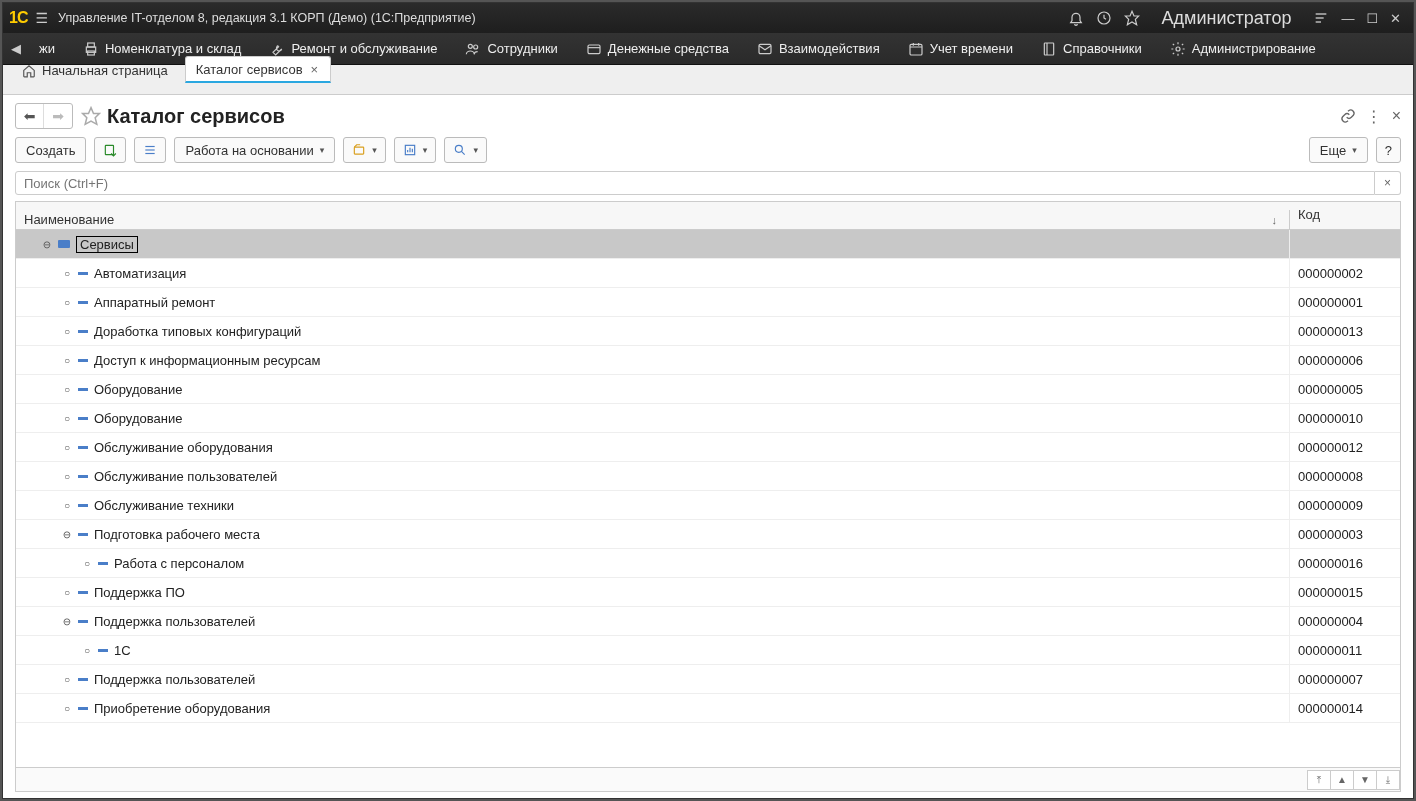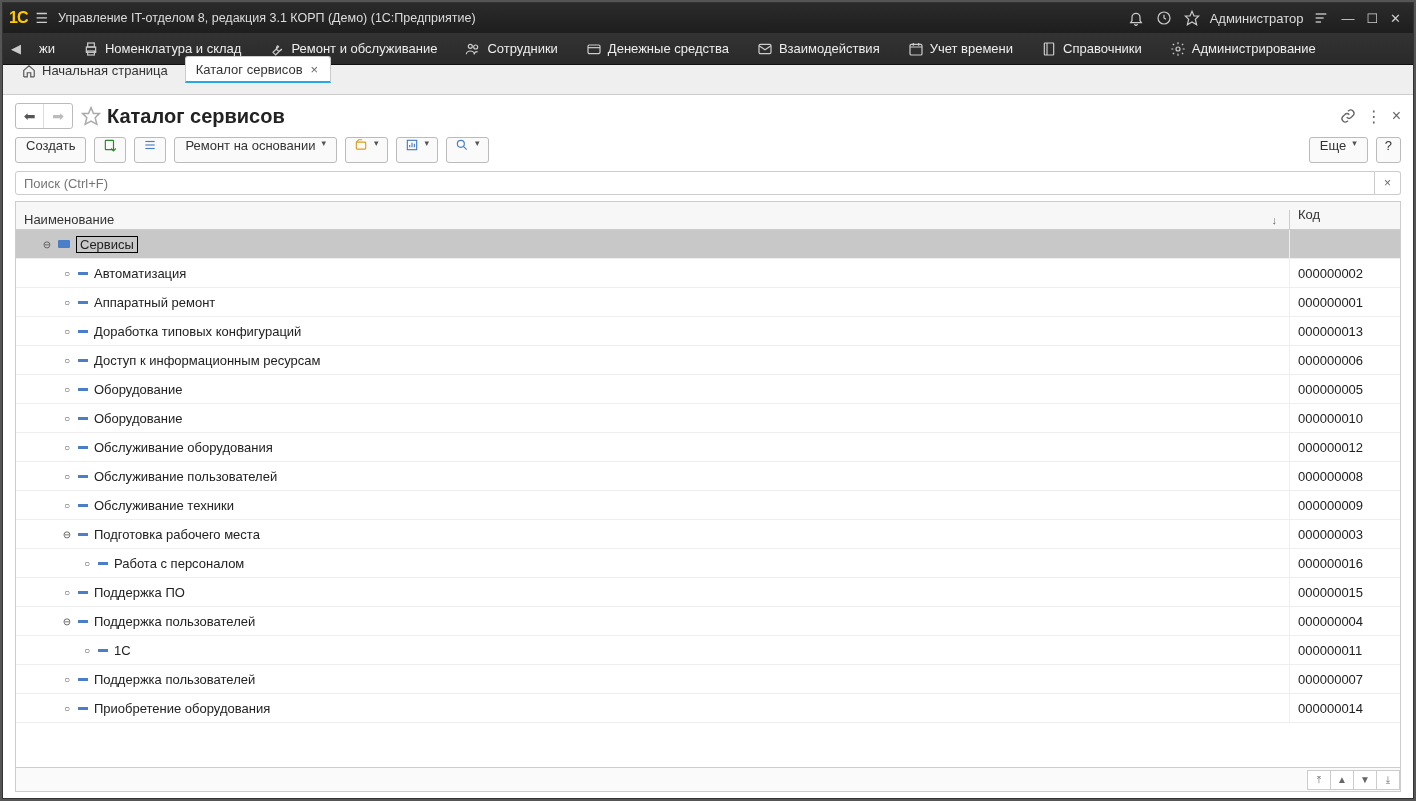--- a/index.html
+++ b/index.html
@@ -6,41 +6,41 @@
   html, body { margin: 0; padding: 0; width: 1416px; height: 801px; background: #555; overflow: hidden; }
   .window { width: 1412px; height: 797px; margin: 2px; background: #b91c1c; border: 1px solid #333; display: flex; flex-direction: column; }
   .titlebar { background: linear-gradient(#2b2b2b,#1e1e1e); color: #ddd; height: 30px; display: flex; align-items: center; padding: 0 6px; font-size: 12.5px; }
   .titlebar .logo { color: #ffcc00; font-weight: bold; font-size: 16px; margin-right: 8px; letter-spacing: -1px; }
   .titlebar .menu-icon { margin-right: 10px; color: #ccc; font-size: 14px; cursor: pointer; }
   .titlebar .title-text { flex: 0 0 auto; color: #ddd; }
   .titlebar .spacer { flex: 1; }
   .titlebar .searchbox { background: #3a3a3a; border: 1px solid #555; border-radius: 3px; height: 22px; width: 300px; display: flex; align-items: center; padding: 0 6px; color: #aaa; font-size: 12px; }
   .titlebar .searchbox svg { margin-right: 4px; }
   .titlebar .ticon { margin: 0 6px; color: #ccc; cursor: pointer; display: inline-flex; align-items: center; }
-  .titlebar .user { margin: 0 4px; font-size: 13px; color: #ddd; }
+  .titlebar .user { margin: 0 16px; font-size: 18px; color: #ddd; }
   .titlebar .winbtn { margin: 0 6px; color: #ccc; cursor: pointer; font-size: 13px; }
   .mainmenu { background: linear-gradient(#333,#2a2a2a); height: 32px; display: flex; align-items: center; color: #eee; font-size: 13px; padding: 0 4px; border-bottom: 1px solid #111; }
   .mainmenu .navleft { width: 18px; text-align: center; color: #ccc; cursor: pointer; }
   .mainmenu .mitem { display: flex; align-items: center; margin: 12px 14px; cursor: pointer; white-space: nowrap; }
   .mainmenu .mitem .mi-icon { margin-right: 6px; display: inline-flex; }
   .tabstrip { background: #efefef; height: 30px; display: flex; align-items: flex-end; padding: 12px 8px; border-bottom: 1px solid #ccc; font-size: 13px; }
   .tabstrip .tab { display: flex; align-items: center; padding: 5px 12px 4px 10px; margin-right: 4px; border: 1px solid transparent; border-bottom: none; cursor: pointer; color: #333; background: transparent; }
   .tabstrip .tab.active { background: #fff; border: 1px solid #ccc; border-bottom: 2px solid #2aa7e0; border-top-left-radius: 3px; border-top-right-radius: 3px; position: relative; top: 1px; }
   .tabstrip .tab .ticon2 { margin-right: 6px; display: inline-flex; }
   .tabstrip .tab .tclose { margin-left: 8px; color: #666; }
   .content { flex: 1; background: #fff; display: flex; flex-direction: column; overflow: hidden; }
   .pagehead { display: flex; align-items: center; padding: 8px 12px 4px 12px; }
   .navbox { display: flex; border: 1px solid #bbb; border-radius: 3px; margin-right: 8px; }
   .navbox .navbt { width: 28px; height: 24px; display: flex; align-items: center; justify-content: center; color: #555; cursor: pointer; font-size: 14px; }
   .navbox .navbt:first-child { border-right: 1px solid #ddd; }
   .starbtn { margin-right: 6px; cursor: pointer; }
   .pagetitle { font-size: 20px; font-weight: bold; flex: 1; color: #222; }
   .pagehead .righti { margin-left: 10px; color: #666; cursor: pointer; }
   .toolbar { display: flex; align-items: center; padding: 4px 12px 8px 12px; gap: 8px; }
-  .tbtn { border: 1px solid #bbb; border-radius: 3px; background: #fafafa; height: 26px; display: flex; padding: 0 10px; font-size: 13px; color: #333; cursor: pointer; }
+  .tbtn { border: 1px solid #bbb; border-radius: 3px; background: #fafafa; height: 26px; display: flex; align-items: center; padding: 0 10px; font-size: 13px; color: #333; cursor: pointer; }
   .tbtn.icon-only { padding: 0 8px; }
   .tbtn .dd { margin-left: 6px; font-size: 9px; color: #555; }
   .toolbar .tspacer { flex: 1; }
   .searchrow { display: flex; padding: 0 12px 6px 12px; gap: 0; }
   .searchrow input { flex: 1; height: 24px; border: 1px solid #ccc; border-radius: 3px 0 0 3px; padding: 0 8px; font-size: 13px; color: #888; outline: none; }
   .searchrow .clrbtn { width: 26px; height: 24px; border: 1px solid #ccc; border-left: none; border-radius: 0 3px 3px 0; display: flex; align-items: center; justify-content: center; font-size: 12px; color: #666; cursor: pointer; background: #fff; }
   .gridwrap { flex: 1; margin: 0 12px 6px 12px; border: 1px solid #ccc; display: flex; flex-direction: column; overflow: hidden; }
   .gridhead { display: flex; background: #f7f7f7; border-bottom: 1px solid #ccc; font-size: 13px; color: #333; height: 28px; }
   .gridhead .col-name { flex: 1; padding: 5px 8px; border-right: 1px solid #ccc; display: flex; align-items: center; margin-top: 8px; }
   .gridhead .col-name .sorti { margin-left: auto; margin-right: 4px; color: #666; font-size: 11px; }
@@ -229,21 +229,21 @@
           </svg>
       </div>
       <div class="tbtn icon-only">
         <svg width="14" height="14" viewBox="0 0 24 24" fill="none" stroke="#4a7ec8" stroke-width="2">
             <line x1="4" y1="6" x2="20" y2="6"></line>
             <line x1="4" y1="12" x2="20" y2="12"></line>
             <line x1="4" y1="18" x2="20" y2="18"></line>
           </svg>
       </div>
       <div class="tbtn">
-        <span>Ремонт на основании</span>
+        <span>Работа на основании</span>
           <span class="dd">▾</span>
       </div>
       <div class="tbtn icon-only">
         <svg width="14" height="14" viewBox="0 0 24 24" fill="none" stroke="#d9a020" stroke-width="2">
             <rect x="4" y="7" width="16" height="12" rx="1"></rect>
             <path d="M4 7l4-4h6"></path>
           </svg>
           <span class="dd">▾</span>
       </div>
       <div class="tbtn icon-only">

